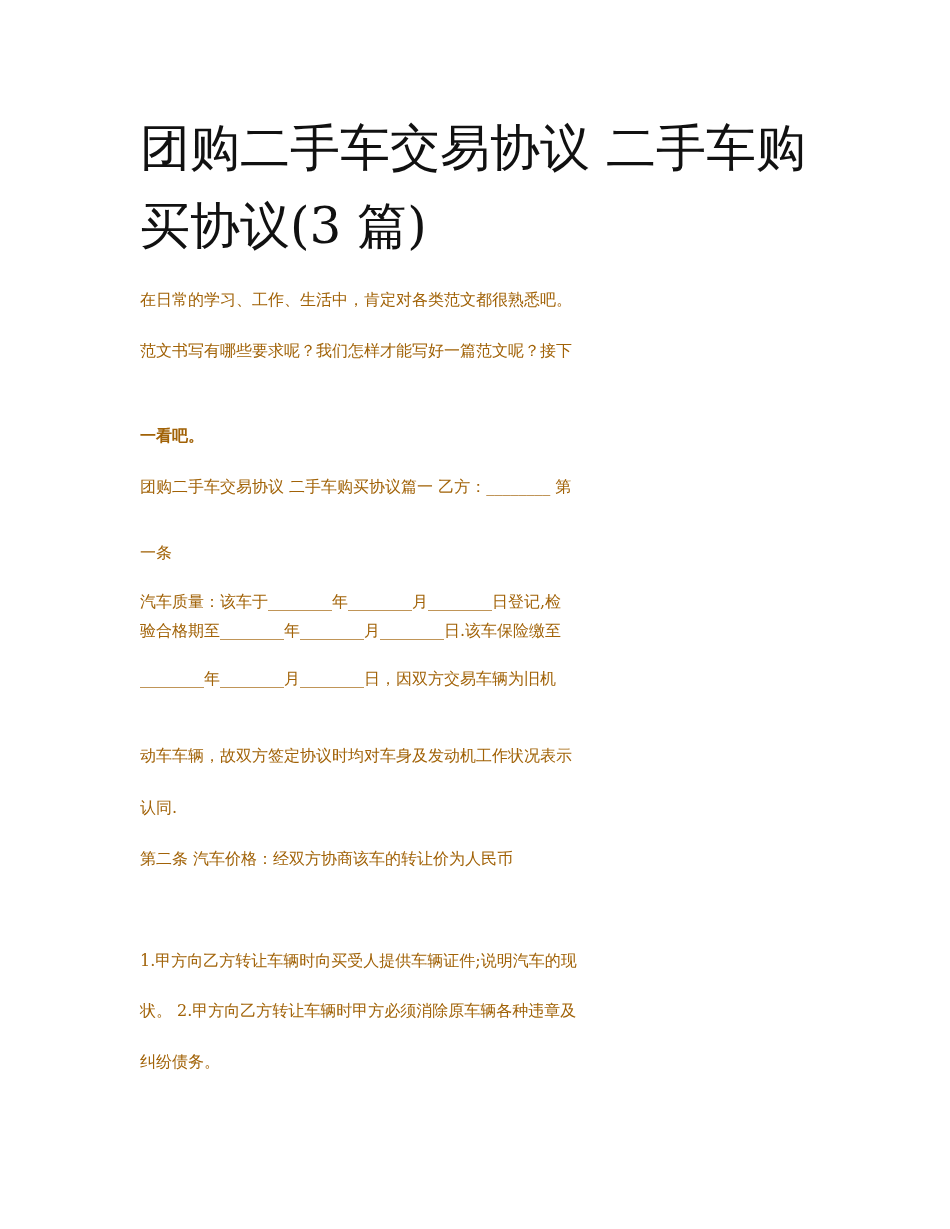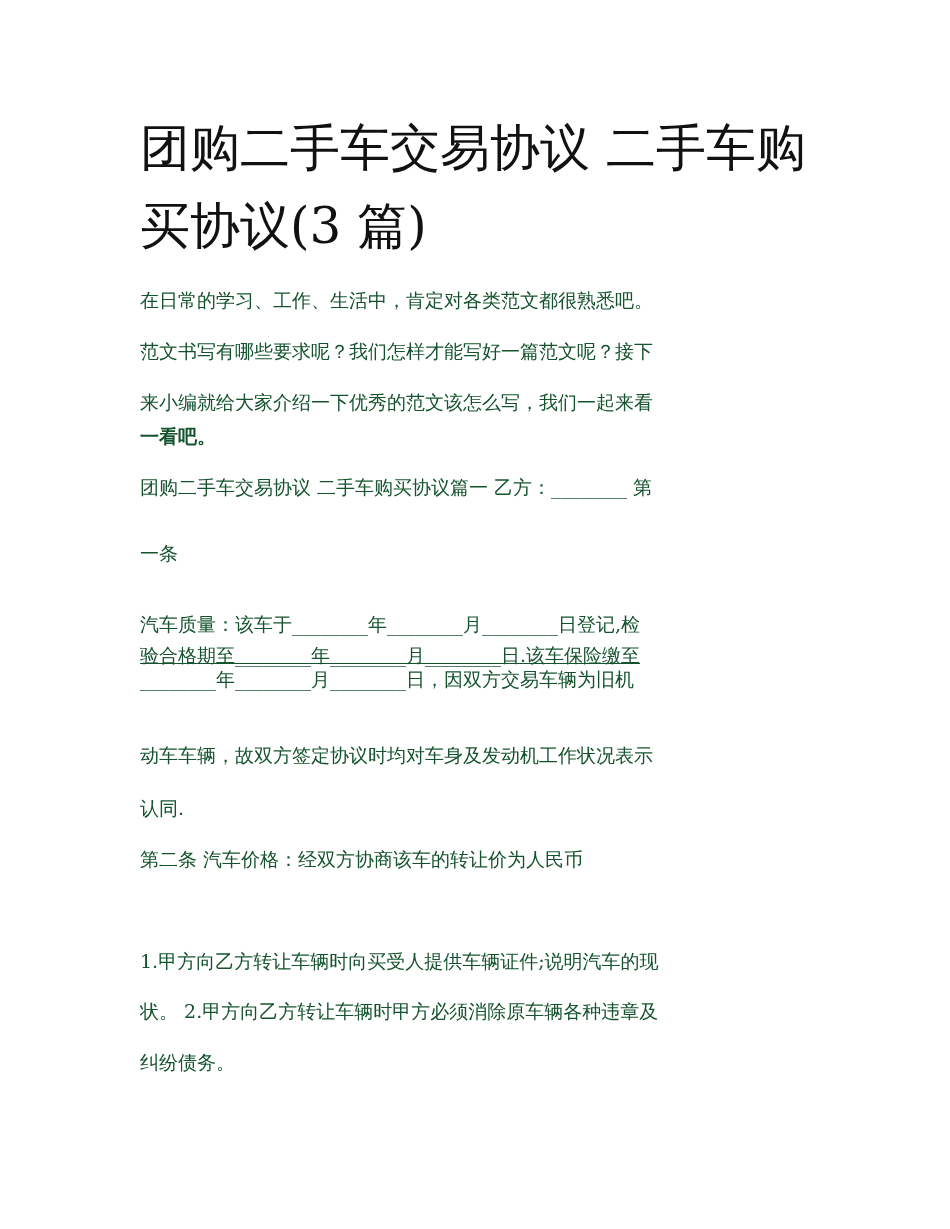--- a/index.html
+++ b/index.html
@@ -7,38 +7,37 @@
   .page { position: absolute; left: 0; top: 0; width: 950px; height: 988px; background: #ffffff; }
   .title-line {
     position: absolute; left: 140px;
     font-family: "DejaVu Serif", "Liberation Serif", serif;
     font-size: 50px; line-height: 60px; color: #111111; white-space: nowrap;
     letter-spacing: 0px;
   }
   .line {
     position: absolute; left: 140px;
     font-family: "DejaVu Serif", "Liberation Serif", serif;
-    font-size: 19px; line-height: 30px; color: #14532d; white-space: nowrap;
+    font-size: 16px; line-height: 30px; color: #a16207; white-space: nowrap;
   }
 </style>
 </head>
 <body>
 
 <div class="page">
   <div class="title-line" style="top:118px;">团购二手车交易协议 二手车购</div>
   <div class="title-line" style="top:196px;">买协议(3 篇)</div>
 
   <div class="line" style="top:285px;">在日常的学习、工作、生活中，肯定对各类范文都很熟悉吧。</div>
   <div class="line" style="top:336px;">范文书写有哪些要求呢？我们怎样才能写好一篇范文呢？接下</div>
-  <div class="line" style="top:387px;">来小编就给大家介绍一下优秀的范文该怎么写，我们一起来看</div>
   <div class="line" style="top:421px;font-weight:bold;">一看吧。</div>
   <div class="line" style="top:472px;">团购二手车交易协议 二手车购买协议篇一 乙方：________ 第</div>
   <div class="line" style="top:538px;">一条</div>
-  <div class="line" style="top:609px;">汽车质量：该车于________年________月________日登记,检</div>
-  <div class="line" style="top:640px;text-decoration:underline;">验合格期至________年________月________日.该车保险缴至</div>
+  <div class="line" style="top:587px;">汽车质量：该车于________年________月________日登记,检</div>
+  <div class="line" style="top:616px;">验合格期至________年________月________日.该车保险缴至</div>
   <div class="line" style="top:664px;">________年________月________日，因双方交易车辆为旧机</div>
   <div class="line" style="top:742px;font-family:Liberation Mono, monospace;">动车车辆，故双方签定协议时均对车身及发动机工作状况表示</div>
   <div class="line" style="top:793px;">认同.</div>
   <div class="line" style="top:844px;">第二条 汽车价格：经双方协商该车的转让价为人民币</div>
   <div class="line" style="top:946px;">1.甲方向乙方转让车辆时向买受人提供车辆证件;说明汽车的现</div>
   <div class="line" style="top:996px;">状。 2.甲方向乙方转让车辆时甲方必须消除原车辆各种违章及</div>
   <div class="line" style="top:1047px;">纠纷债务。</div>
 </div>
 
 </body></html>

